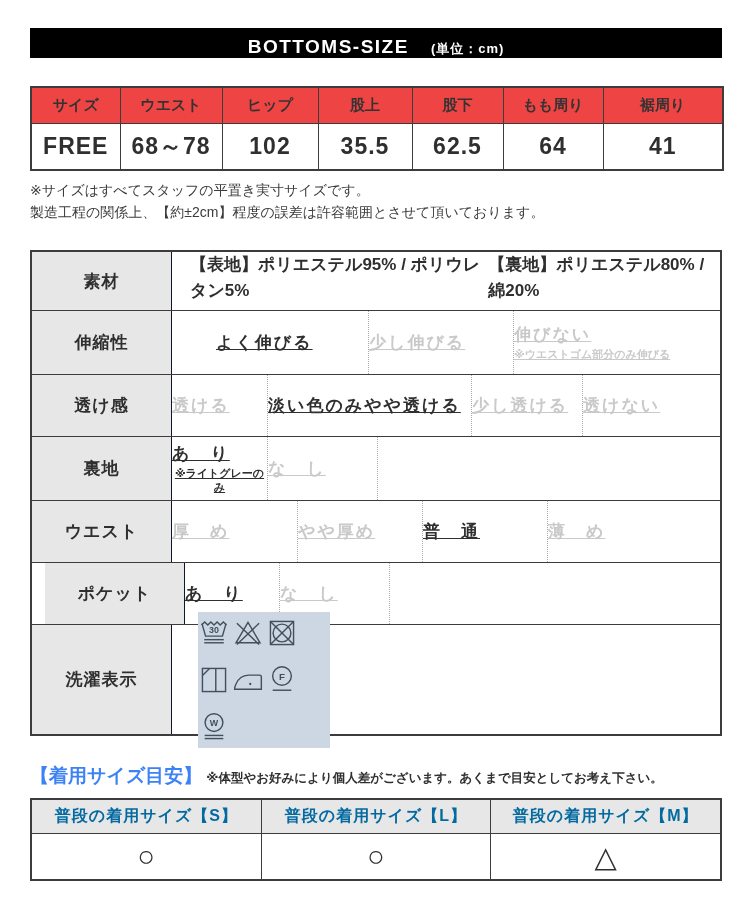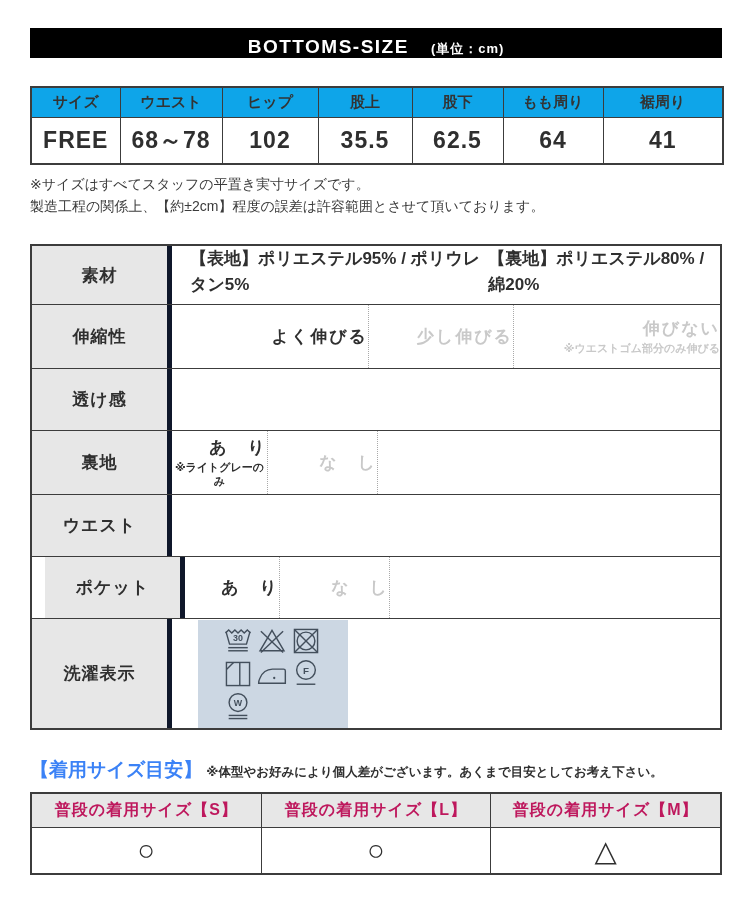--- a/index.html
+++ b/index.html
@@ -19,46 +19,46 @@
   }
   .title-bar .main { font-size:19px; }
   .title-bar .unit { font-size:13px; margin-left:22px; letter-spacing:1px; }
 
   
   table.size-table {
     width:692px; border-collapse:collapse; margin-top:28px;
     border:2px solid #3c3c3c; table-layout:fixed;
   }
   table.size-table th {
-    background:#0ea5e9; border:1px solid #3c3c3c; height:30px;
+    background:#ef4444; border:1px solid #3c3c3c; height:36px;
     font-size:15px; font-weight:bold; color:#333333;
   }
   table.size-table td {
     border:1px solid #3c3c3c; height:47px; text-align:center;
     font-size:23px; color:#2f2f2f; font-weight:600; letter-spacing:1px;
   }
 
   
   .size-notes { margin-top:9px; font-size:14px; line-height:1.55; color:#3b3b3b; }
 
   
   .spec { margin-top:27px; border:2px solid #3c3c3c; width:692px; }
   .spec-row { display:flex; align-items:stretch; }
   .spec-row + .spec-row { border-top:1px solid #3c3c3c; }
   .spec-label {
     width:140px; flex:0 0 140px; background:#e7e7e7;
-    border-right:5px solid #0f172a;
+    border-right:1px solid #0f172a;
     display:flex; align-items:center; justify-content:center;
     font-size:17px; font-weight:bold; color:#2f2f2f; letter-spacing:1px;
   }
   .spec-content { flex:1; display:flex; align-items:stretch; }
   .opt {
-    display:flex; flex-direction:column; align-items:flex-end; justify-content:center;
+    display:flex; flex-direction:column; align-items:flex-start; justify-content:center;
     font-size:17px; font-weight:bold; letter-spacing:2px; color:#2f2f2f;
-    text-align:center; line-height:1.25;
+    text-align:center; line-height:1.25;text-decoration:underline;
   }
   .opt.inactive { color:#c9c9c9; }
   .opt .sub { font-size:11px; letter-spacing:0; margin-top:3px; font-weight:bold; }
   .div-l { border-left:1px dotted #a9a9a9; }
   .filler { flex:1; }
 
   .row-material { height:58px; }
   .row-stretch  { height:64px;gap:44px; }
   .row-sheer    { height:62px; }
   .row-lining   { height:64px; }
@@ -66,34 +66,34 @@
   .row-pocket   { height:62px;padding-left:13px; }
   .row-wash     { height:110px; }
 
   .material-cell {
     flex:1; display:flex; justify-content:center;
     padding-left:18px; font-size:17px; font-weight:600; line-height:1.5; color:#2f2f2f;
   }
 
   .wash-cell { flex:1; display:flex; align-items:center; padding-left:26px; }
   .wash-panel {
-    width:150px; background:#ccd7e3; padding:5px 24px;
-    display:flex; flex-wrap:wrap; gap:1px 2px;
+    width:132px; background:#ccd7e3; padding:5px 0;
+    display:flex; flex-wrap:wrap; gap:15px 2px;
   }
   .wash-panel svg { display:block; }
   .wash-panel text { font-family:"Liberation Sans","DejaVu Sans",sans-serif; font-weight:bold; fill:#434f5c; }
 
   
   .guide-head { margin-top:27px; display:flex; align-items:baseline; }
   .guide-head .h { font-size:19px; font-weight:bold; color:#3b82f6; }
   .guide-head .n { font-size:12.5px; font-weight:bold; color:#2f2f2f; margin-left:4px; }
   .guide-table { margin-top:9px; border:2px solid #3c3c3c; width:692px; }
   .guide-row { display:flex; }
   .guide-row.head .cell {
-    background:#e7e7e7; height:33px; font-size:16px; font-weight:bold; color:#be185d;
+    background:#e7e7e7; height:33px; font-size:16px; font-weight:bold; color:#0369a1;
     letter-spacing:1px;
   }
   .guide-row.data .cell { height:45px; font-size:29px; color:#2f2f2f; }
   .guide-row .cell {
     flex:1; display:flex; align-items:center; justify-content:center;
   }
   .guide-row .cell + .cell { border-left:1px solid #3c3c3c; }
   .guide-row.head { border-bottom:1px solid #3c3c3c; }
 </style>
 </head>
@@ -166,38 +166,66 @@
         </div>
         <div class="opt inactive div-l filler">
           <span>伸びない</span>
           <span class="sub">※ウエストゴム部分のみ伸びる</span>
         </div>
       </div>
     </div>
 
     <div class="spec-row row-sheer">
       <div class="spec-label">透け感</div>
+      <div class="spec-content">
+        <div class="opt inactive" style="width:95px">
+          <span>透ける</span>
+        </div>
+        <div class="opt active div-l" style="width:204px">
+          <span>淡い色のみやや透ける</span>
+        </div>
+        <div class="opt inactive div-l" style="width:111px">
+          <span>少し透ける</span>
+        </div>
+        <div class="opt inactive div-l filler">
+          <span>透けない</span>
+        </div>
+      </div>
     </div>
 
     <div class="spec-row row-lining">
       <div class="spec-label">裏地</div>
       <div class="spec-content">
         <div class="opt active" style="width:95px">
           <span>あ　り</span>
           <span class="sub">※ライトグレーのみ</span>
         </div>
         <div class="opt inactive div-l" style="width:110px">
           <span>な　し</span>
         </div>
         <div class="filler div-l"></div>
       </div>
     </div>
 
     <div class="spec-row row-thick">
       <div class="spec-label">ウエスト</div>
+      <div class="spec-content">
+        <div class="opt inactive" style="width:125px">
+          <span>厚　め</span>
+        </div>
+        <div class="opt inactive div-l" style="width:125px">
+          <span>やや厚め</span>
+        </div>
+        <div class="opt active div-l" style="width:125px">
+          <span>普　通</span>
+        </div>
+        <div class="opt inactive div-l filler">
+          <span>薄　め</span>
+        </div>
+      </div>
     </div>
 
     <div class="spec-row row-pocket">
       <div class="spec-label">ポケット</div>
       <div class="spec-content">
         <div class="opt active" style="width:94px">
           <span>あ　り</span>
         </div>
         <div class="opt inactive div-l" style="width:110px">
           <span>な　し</span>

